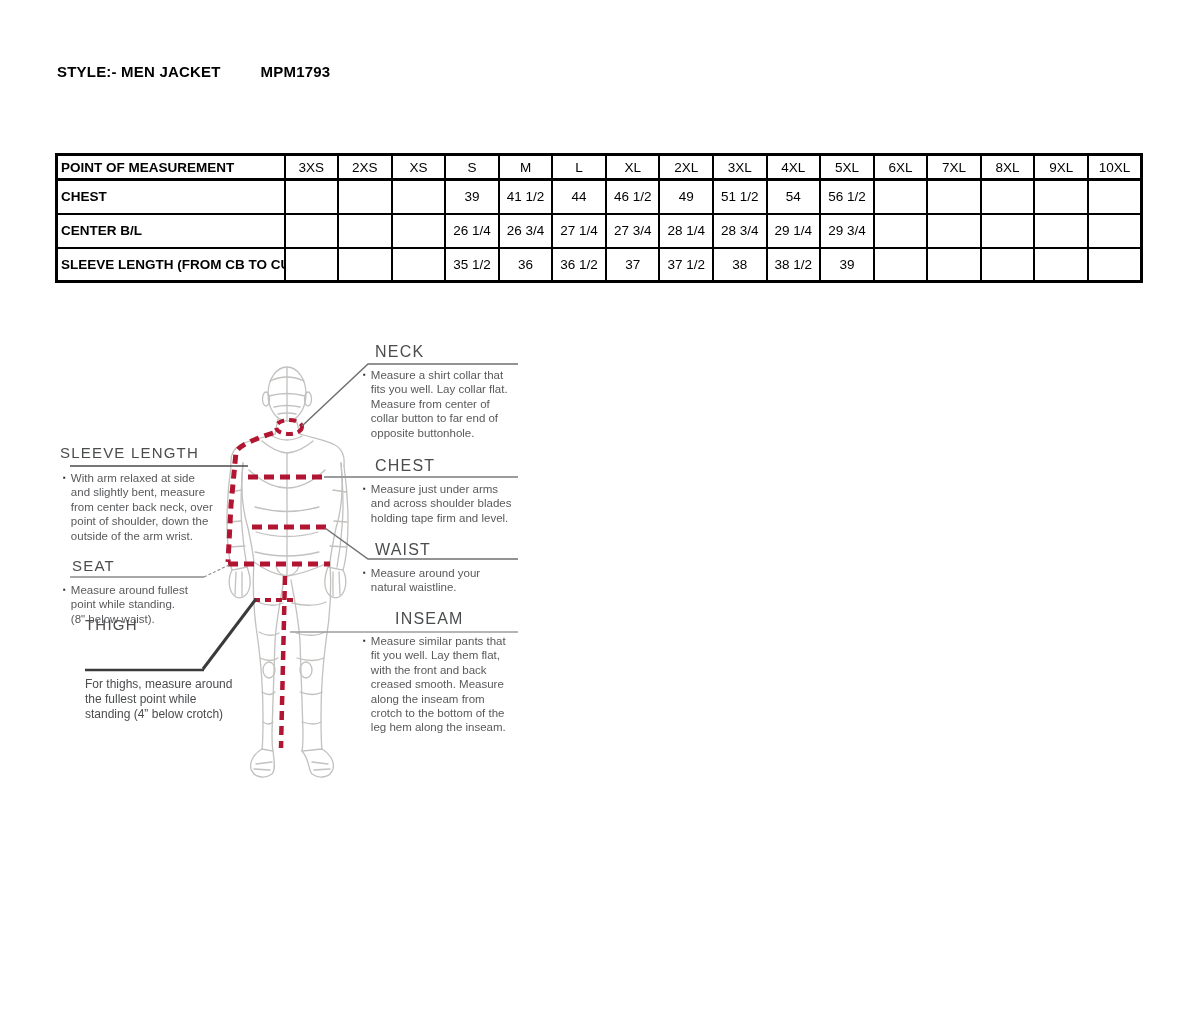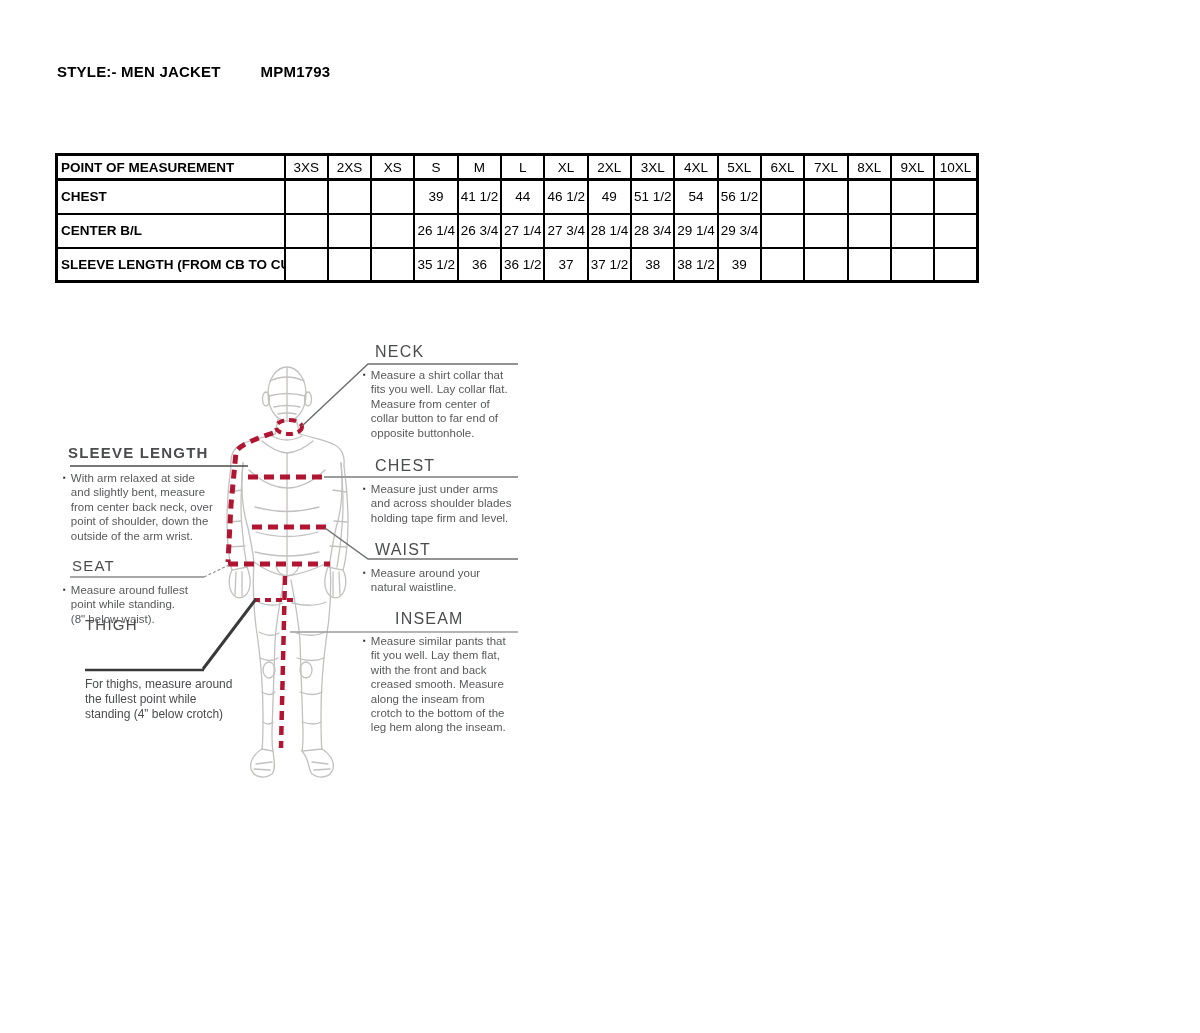--- a/index.html
+++ b/index.html
@@ -5,21 +5,21 @@
   * { margin:0; padding:0; box-sizing:border-box; }
   html,body { background:#ffffff; }
   .page {
     position:relative; width:1200px; height:1033px; background:#fff;
     font-family:"Liberation Sans", sans-serif; color:#000; overflow:hidden;border-radius:26px;
   }
   
   .title-row { position:absolute; left:57px; top:63px; display:flex; gap:40px;
     font-weight:bold; font-size:15px; letter-spacing:.2px; }
   
-  .size-table { position:absolute; left:55px; top:153px; width:924px;
+  .size-table { position:absolute; left:55px; top:153px; width:1088px;
     border-collapse:collapse; table-layout:fixed; border:3px solid #000; }
   .size-table th, .size-table td { border:2px solid #000; font-size:13.5px;
     text-align:center; vertical-align:middle; padding:0 2px; overflow:hidden; white-space:nowrap; }
   .size-table thead th { height:25px; font-weight:normal; border-bottom-width:3px; }
   .size-table tbody tr { height:34px; }
   .size-table .pom-col { width:228px; }
   .size-table th.row-label, .size-table thead th.pom-head { text-align:left; padding-left:3px; font-weight:bold; }
   
   .note { position:absolute; left:57px; top:304px; font-weight:bold; font-size:13.5px; letter-spacing:.1px; }
   
@@ -273,21 +273,21 @@
     <span class="bullet">▪</span>
     <span>Measure similar pants that
 fit you well. Lay them flat,
 with the front and back
 creased smooth. Measure
 along the inseam from
 crotch to the bottom of the
 leg hem along the inseam.</span>
   </div>
 
-  <div class="guide-title big" style="left:68px; top:444px;font-weight:bold;">SLEEVE LENGTH</div>
+  <div class="guide-title big" style="left:60px; top:444px;">SLEEVE LENGTH</div>
   <div class="guide-desc" style="left:63px; top:471px; width:178px;">
     <span class="bullet">▪</span>
     <span>With arm relaxed at side
 and slightly bent, measure
 from center back neck, over
 point of shoulder, down the
 outside of the arm wrist.</span>
   </div>
 
   <div class="guide-title big" style="left:72px; top:557px;">SEAT</div>

